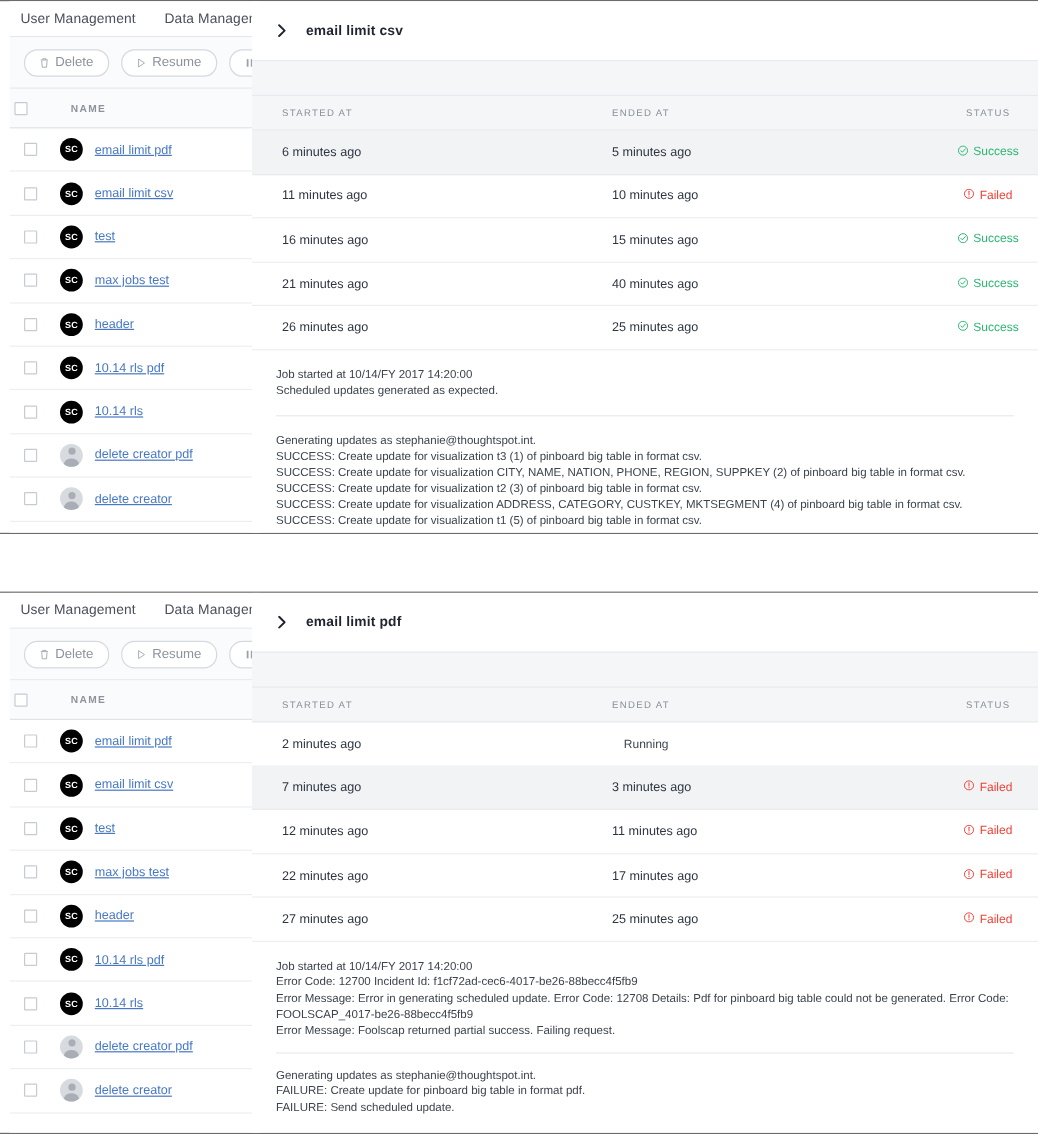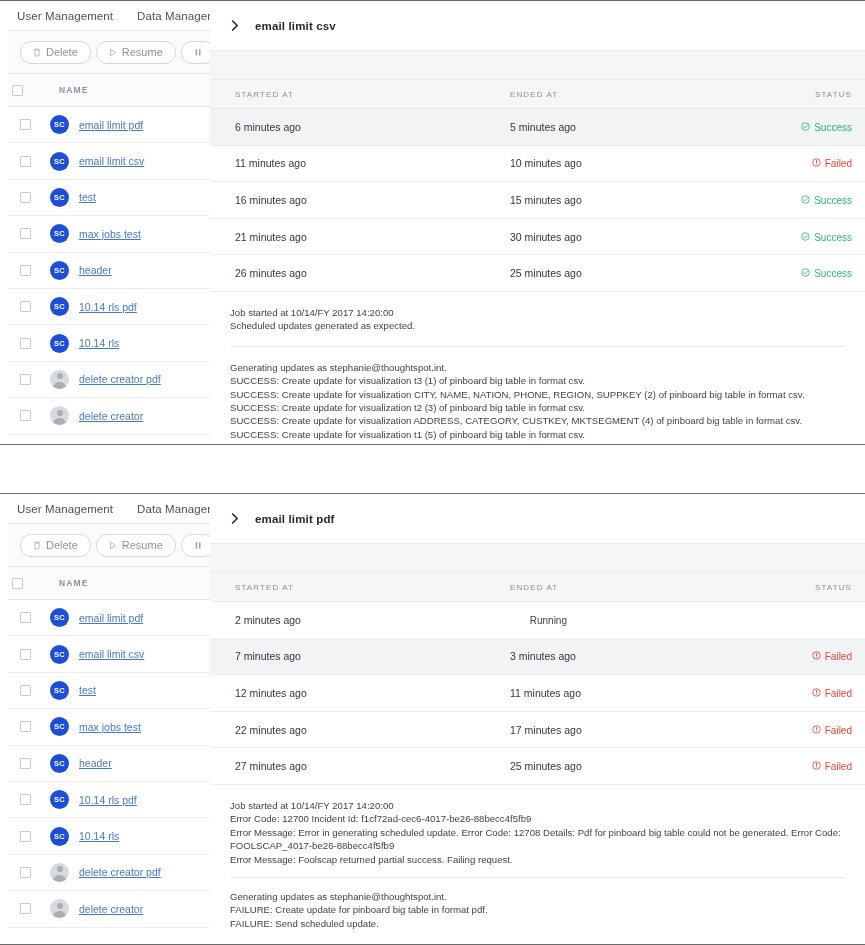--- a/index.html
+++ b/index.html
@@ -44,21 +44,21 @@
     font-size:11.5px;
     color:#4a4f5c;
     margin-right:24px;
     letter-spacing:.1px;
     cursor:pointer;
   }
   .toolbar{
     height:42px;
     display:flex;align-items:center;
     padding-left:12px;
-    gap:5px;
+    gap:10px;
     background:#fafbfc;
     border-bottom:1px solid #e4e7ec;
   }
   .tbtn{
     display:inline-flex;align-items:center;
     gap:5px;
     height:21px;
     padding:0 12px;
     border:1px solid #d5d9df;
     border-radius:11px;
@@ -101,21 +101,21 @@
   }
   .avatar{
     width:19px;height:19px;border-radius:50%;
     margin-left:19px;
     flex:none;
     display:flex;align-items:center;justify-content:center;
     font-size:7.5px;font-weight:bold;color:#fff;
     letter-spacing:.2px;
     overflow:hidden;
   }
-  .avatar.sc{background:#1d4ed8;}
+  .avatar.sc{background:#000000;}
   .avatar.anon{background:#d7dade;position:relative;}
   .avatar.anon::before{
     content:"";position:absolute;top:3.5px;left:6.5px;
     width:6px;height:6px;border-radius:50%;background:#a9aeb6;
   }
   .avatar.anon::after{
     content:"";position:absolute;bottom:-1px;left:3px;
     width:13px;height:8px;border-radius:6px 6px 0 0;background:#a9aeb6;
   }
   .sname{
@@ -166,21 +166,21 @@
     border-bottom:1px solid #e7eaee;
   }
   .th{
     font-size:8px;
     letter-spacing:1.1px;
     color:#8a8f99;
     font-weight:normal;
   }
   .c1{width:300px;padding-left:25px;box-sizing:border-box;}
   .c2{width:285px;box-sizing:border-box;}
-  .c3{width:70px;text-align:right;padding-right:13px;box-sizing:border-box;}
+  .c3{width:70px;text-align:center;padding-right:13px;box-sizing:border-box;}
   .trow{
     height:36.6px;
     display:flex;align-items:center;
     border-bottom:1px solid #eceef1;
     box-sizing:border-box;
     font-size:10.5px;
     color:#2f3642;
   }
   .trow.alt{background:#f1f3f5;border-bottom-color:#e7eaee;}
   .st{
@@ -352,21 +352,21 @@
           <span class="c3"><span class="st success">
               <span><svg width="9" height="9" viewBox="0 0 10 10">
                   <circle cx="5" cy="5" r="4.2" fill="none" stroke="#2bb673" stroke-width="0.9"></circle>
                   <path d="M3 5.1 4.4 6.5 7.1 3.5" fill="none" stroke="#2bb673" stroke-width="0.9" stroke-linecap="round" stroke-linejoin="round"></path>
                 </svg></span>
               <span>Success</span>
             </span></span>
         </div>
         <div class="trow">
           <span class="c1">21 minutes ago</span>
-          <span class="c2">30 minutes ago</span>
+          <span class="c2">40 minutes ago</span>
           <span class="c3"><span class="st success">
               <span><svg width="9" height="9" viewBox="0 0 10 10">
                   <circle cx="5" cy="5" r="4.2" fill="none" stroke="#2bb673" stroke-width="0.9"></circle>
                   <path d="M3 5.1 4.4 6.5 7.1 3.5" fill="none" stroke="#2bb673" stroke-width="0.9" stroke-linecap="round" stroke-linejoin="round"></path>
                 </svg></span>
               <span>Success</span>
             </span></span>
         </div>
         <div class="trow">
           <span class="c1">26 minutes ago</span>

